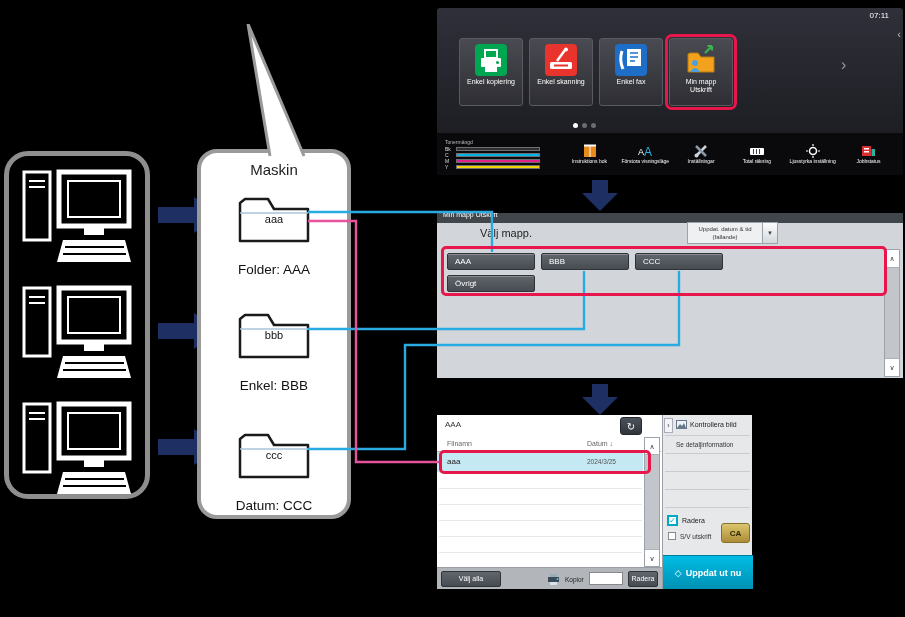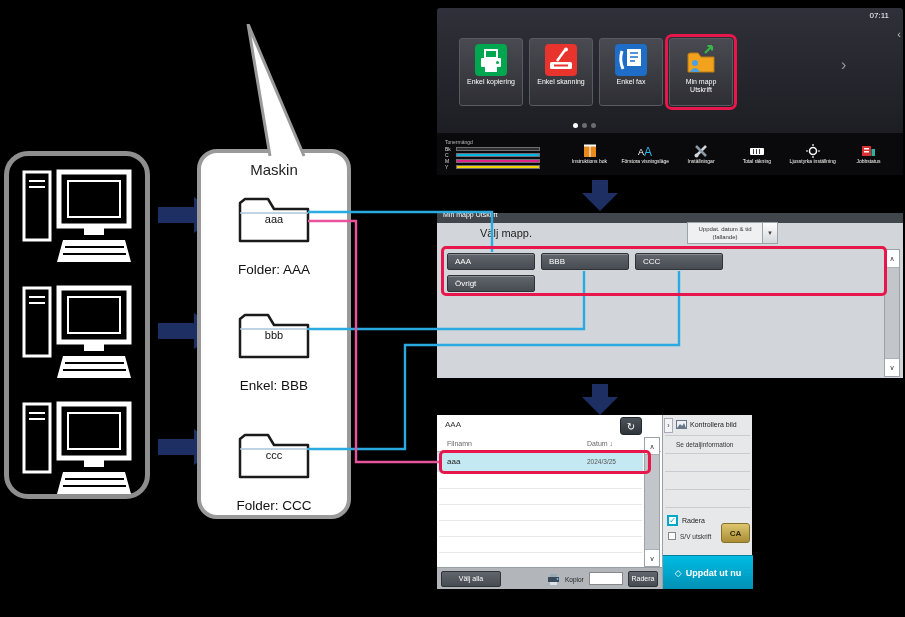--- a/index.html
+++ b/index.html
@@ -225,21 +225,21 @@
       <div class="folder-caption">Enkel: BBB</div>
     </div>
 
     <div class="folder-block" style="top:272px">
       <div class="folder-icon">
         <svg width="76" height="56">
             <use href="#folder-shape"></use>
           </svg>
         <span class="folder-text">ccc</span>
       </div>
-      <div class="folder-caption">Folder: CCC</div>
+      <div class="folder-caption">Datum: CCC</div>
     </div>
   </div>
   <svg id="bubble-tail" width="70" height="134">
     <path d="M30,132 L8,0 L64,132" fill="#fff" stroke="#9a9a9a" stroke-width="3"></path>
   </svg>
 
   <div id="screen1">
     <div class="s1-time">07:11</div>
     <div class="s1-back">‹</div>
 

